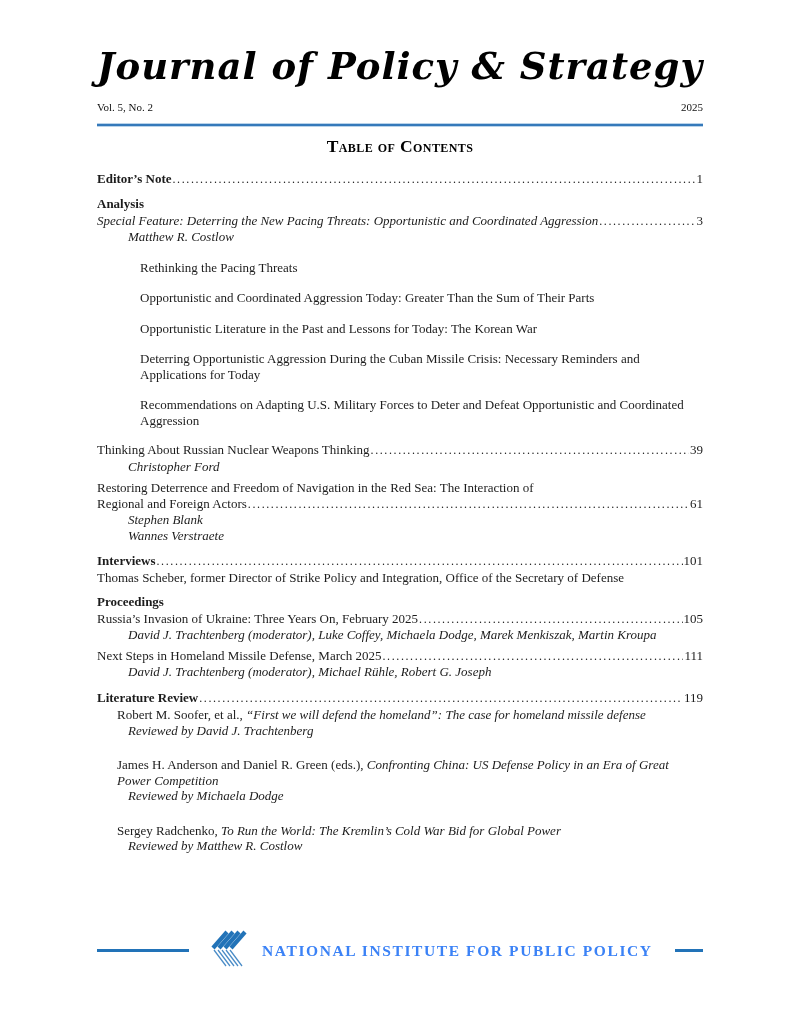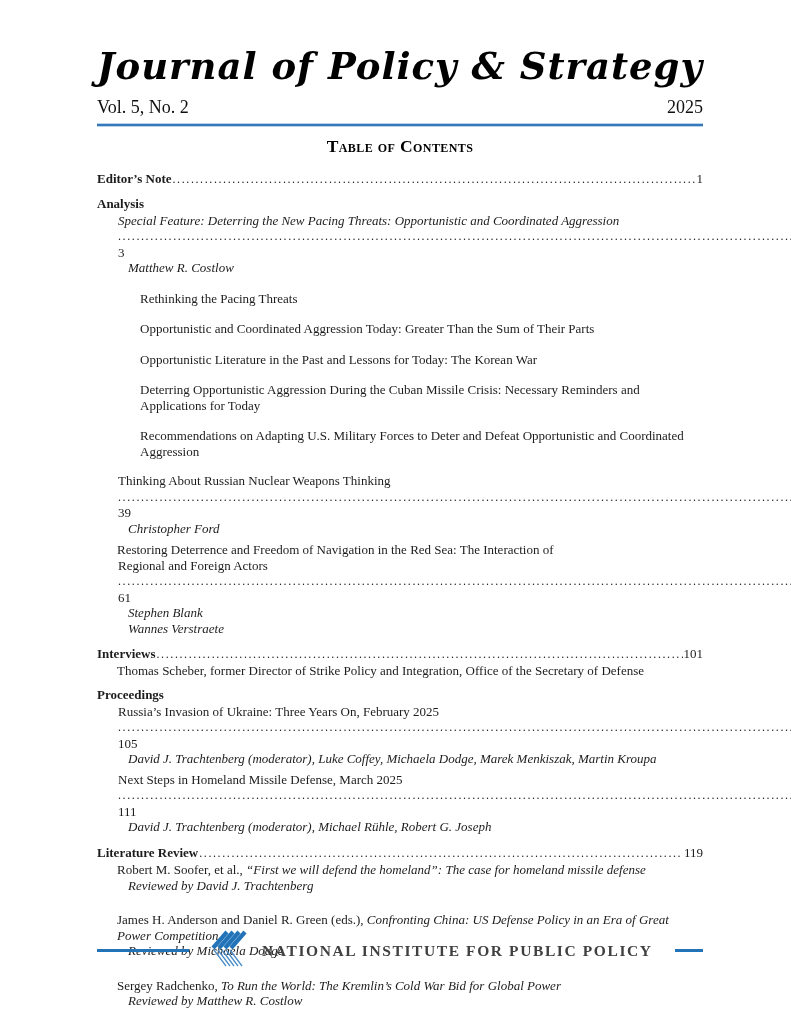--- a/index.html
+++ b/index.html
@@ -8,36 +8,36 @@
     font-family:"Liberation Serif",serif;color:#1c1c1c;font-size:13px;line-height:15.5px;
   }
   .page{position:absolute;inset:0;padding:44px 88px 0 97px;box-sizing:border-box;}
 
   
   .journal-title{
     margin:0;text-align:center;
     font-family:"DejaVu Serif",serif;font-style:italic;font-weight:bold;
     font-size:37px;line-height:44px;letter-spacing:1px;color:#000;
   }
-  .vol-row{display:flex;justify-content:space-between;align-items:baseline;margin-top:12px;font-size:18px;color:#111;}
+  .vol-row{display:flex;justify-content:space-between;align-items:baseline;margin-top:12px;font-size:11px;color:#111;}
   .rule{margin-top:7px;height:2.5px;background:#3579ba;border-top:1px solid #b9d3ea;border-bottom:1px solid #b9d3ea;}
   .toc-title{margin-top:12px;text-align:center;font-weight:bold;font-variant:small-caps;font-size:17.5px;letter-spacing:.4px;color:#000;}
 
   
   .toc-line{display:flex;align-items:baseline;}
   .toc-line .t{flex:0 1 auto;white-space:nowrap;}
   .dots{flex:1 1 auto;overflow:hidden;white-space:nowrap;min-width:8px;margin:0 1px;}
   .dots::after{
     content:"........................................................................................................................................................................................................................................................................";
     letter-spacing:1.6px;font-size:12px;font-style:normal;color:#1c1c1c;
   }
   .pg{flex:0 0 auto;font-style:normal;}
   .b{font-weight:bold;}
   .it{font-style:italic;}
-  .lvl1{margin-left:20px;flex-direction:column;}
+  .lvl1{}
   .author{margin-left:31px;font-style:italic;}
   .sub{margin-left:43px;margin-top:15px;}
   .h{font-weight:bold;margin-top:9px;}
   .l0{margin-top:16px;}
   .hline{margin-top:10px;}
   .art{margin-top:6px;}
   .art-first{margin-top:14px;}
   .tl1{margin-top:6px;}
   .proc{margin-top:1px;}
   .proc2{margin-top:5px;}
@@ -46,21 +46,21 @@
   .reviewed{margin-left:31px;font-style:italic;}
 
   
   .footer{position:absolute;left:97px;right:88px;bottom:52px;display:flex;align-items:center;}
   .fline{height:3.5px;background:#2273b8;}
   .fl-left{width:92px;}
   .fl-right{flex:1 1 auto;margin-left:22px;}
   .logo{margin-left:22px;flex:0 0 auto;}
   .org-name{
     margin-left:13px;flex:0 0 auto;
-    font-weight:bold;font-size:15.5px;letter-spacing:1.6px;color:#404040;
+    font-weight:bold;font-size:15.5px;letter-spacing:1.6px;color:#3b82f6;
     font-family:"Liberation Serif",serif;
   }
 </style>
 </head>
 <body>
 
 <div class="page">
 
   <h1 class="journal-title">Journal of Policy &amp; Strategy</h1>
 

